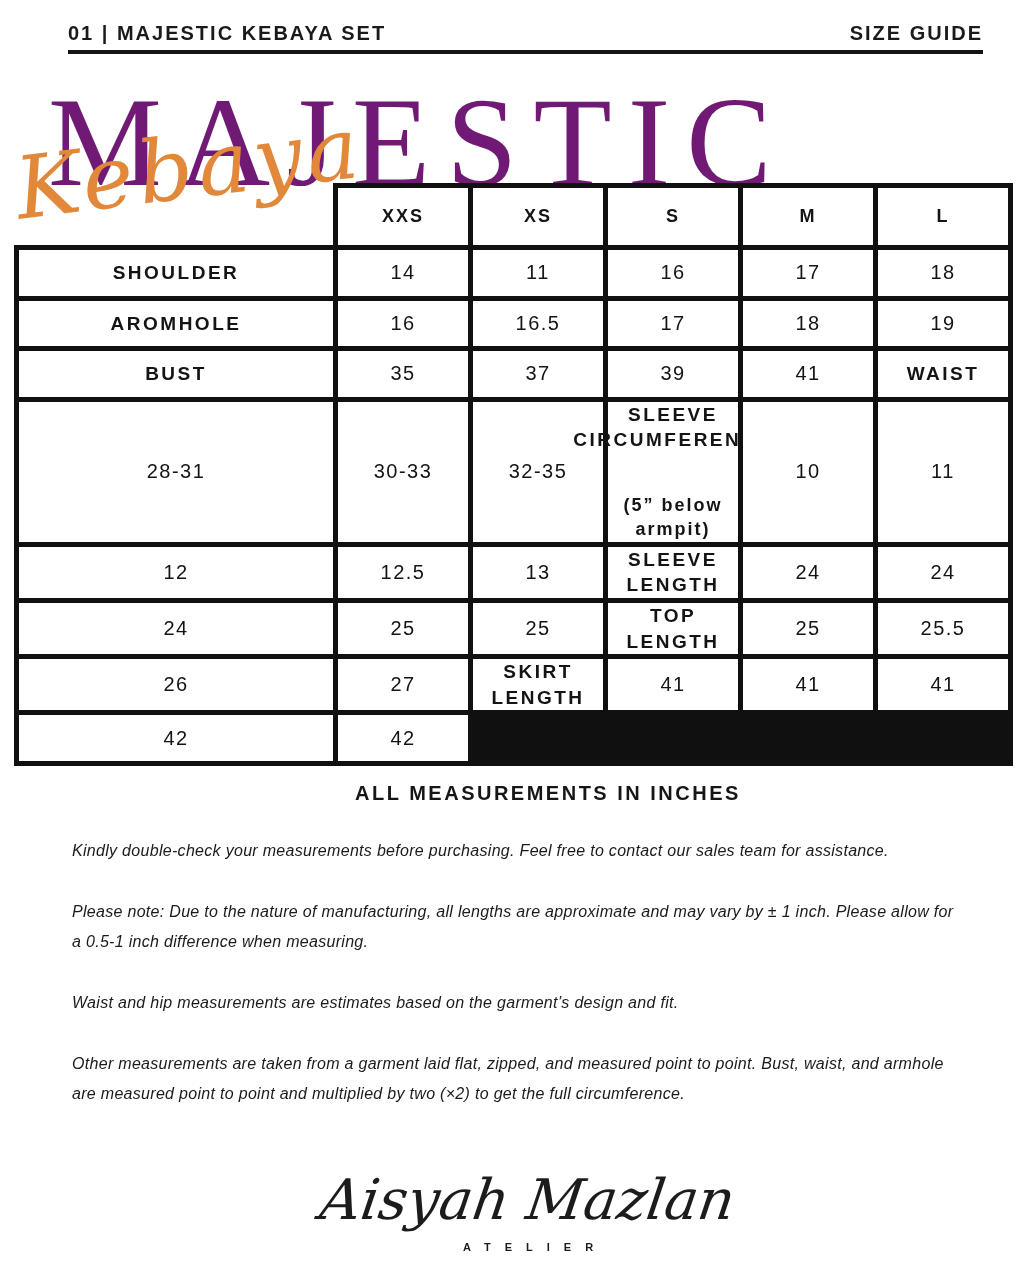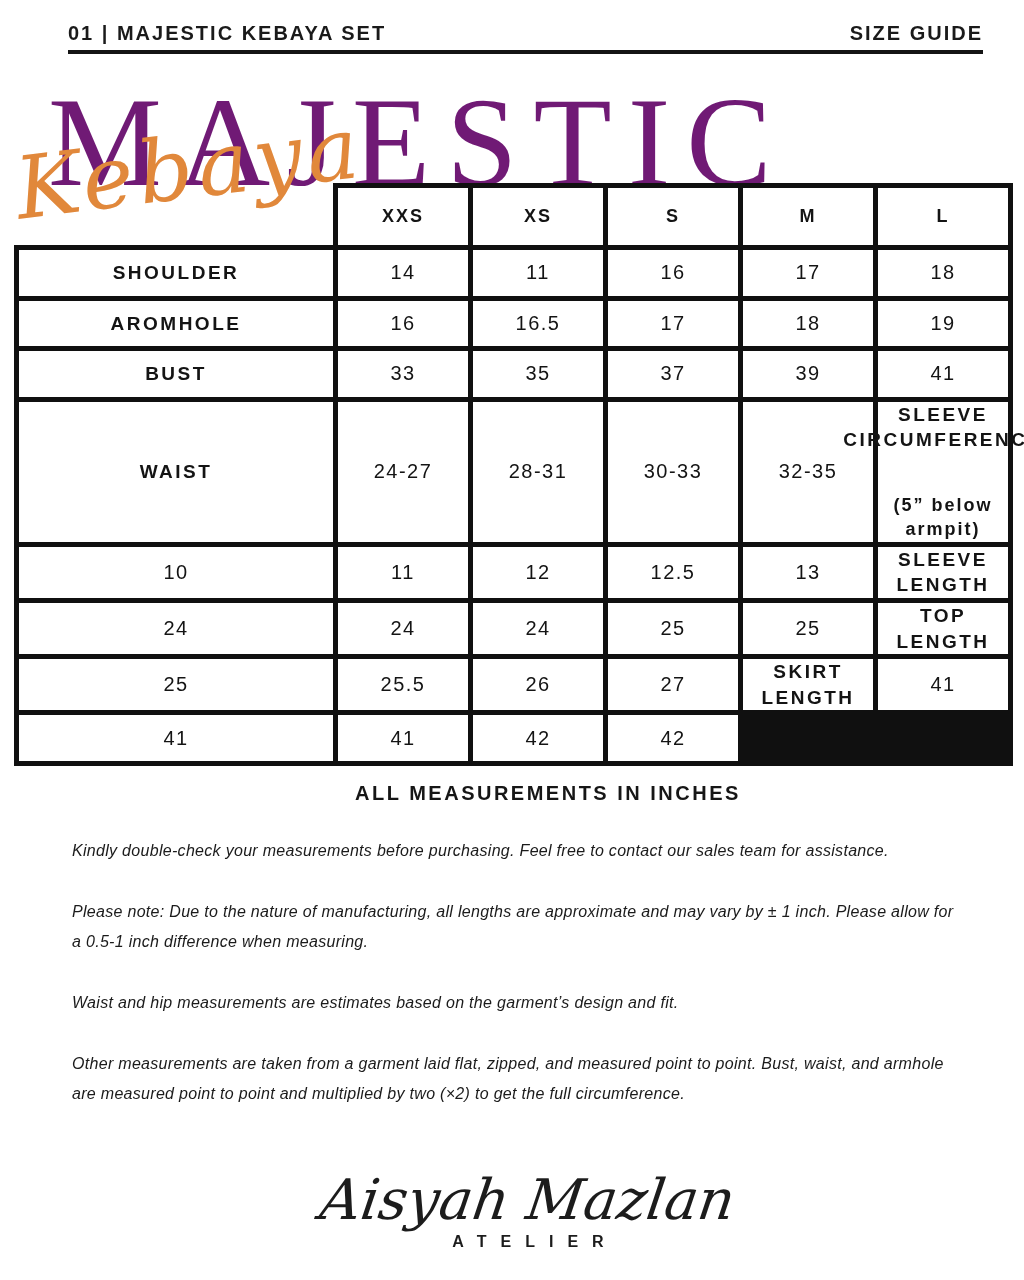--- a/index.html
+++ b/index.html
@@ -41,21 +41,21 @@
 
   
   .notes { position:absolute; left:72px; top:836px; width:884px; font-style:italic;
     font-size:16px; line-height:30px; color:#1b1b1b; letter-spacing:0.3px; }
   .notes p { margin-bottom:31px; }
 
   
   .signature { position:absolute; left:32px; top:1166px; width:992px; text-align:center; }
   .sig-name { font-family:"DejaVu Serif", serif; font-style:italic; font-size:56px;
     line-height:1.2; color:#1c1c1c; transform:skewX(-8deg); display:inline-block; }
-  .sig-sub { font-size:16px; font-weight:bold; letter-spacing:14px;
+  .sig-sub { margin-top:8px; font-size:11px; font-weight:bold; letter-spacing:14px;
     color:#1c1c1c; text-indent:14px; }
 </style>
 </head>
 <body>
 
 <div class="page">
 
   <div class="topbar">
     <span>01 | MAJESTIC KEBAYA SET</span>
     <span>SIZE GUIDE</span>
@@ -83,28 +83,26 @@
     <div class="cell val">18</div>
 
     <div class="cell row-label">AROMHOLE</div>
     <div class="cell val">16</div>
     <div class="cell val">16.5</div>
     <div class="cell val">17</div>
     <div class="cell val">18</div>
     <div class="cell val">19</div>
 
     <div class="cell row-label">BUST</div>
-    <div class="cell val">33</div>
     <div class="cell val">35</div>
     <div class="cell val">37</div>
     <div class="cell val">39</div>
     <div class="cell val">41</div>
 
     <div class="cell row-label">WAIST</div>
-    <div class="cell val">24-27</div>
     <div class="cell val">28-31</div>
     <div class="cell val">30-33</div>
     <div class="cell val">32-35</div>
 
     <div class="cell row-label">
       <span>SLEEVE CIRCUMFERENCE</span>
       <span class="sub">(5” below armpit)</span>
     </div>
     <div class="cell val">10</div>
     <div class="cell val">11</div>

